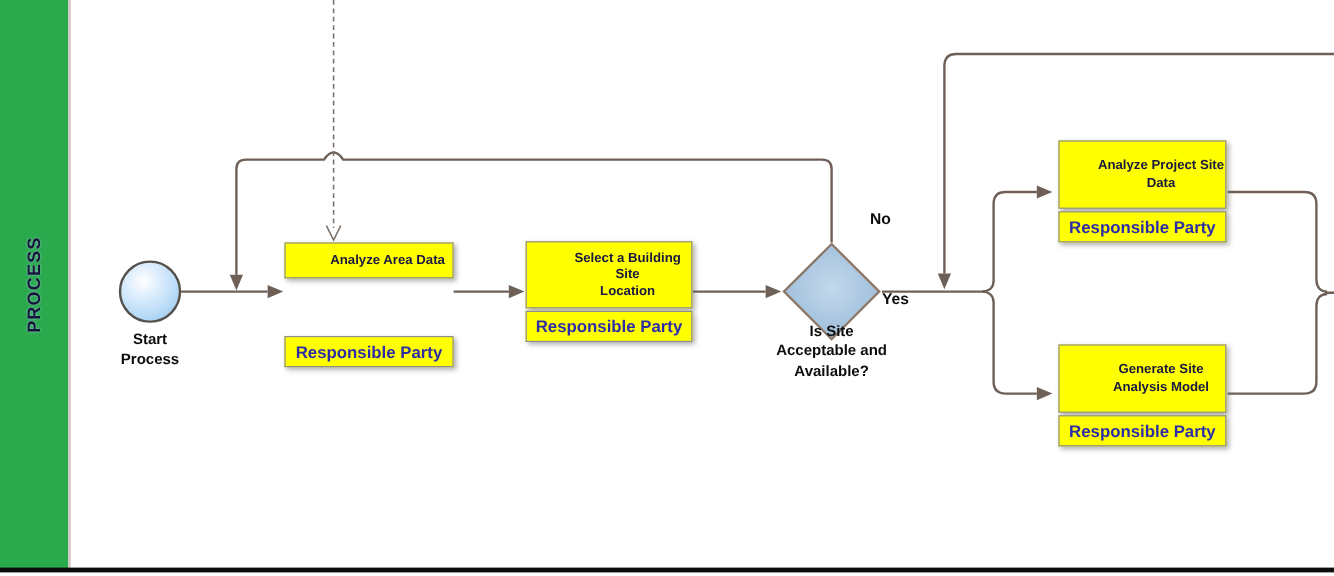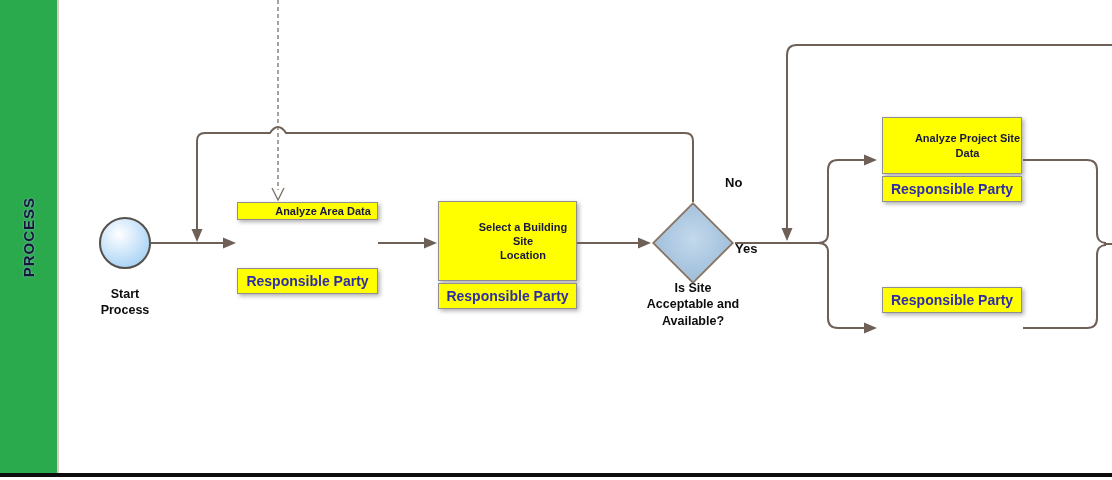--- a/index.html
+++ b/index.html
@@ -45,33 +45,33 @@
   }
 
   
   .start-node {
     position:absolute; left:99px; top:217px; width:52px; height:52px;
     border-radius:50%; border:2px solid #55504a;
     background:radial-gradient(circle at 38% 32%, #ffffff 0%, #d8ebfc 35%, #aad3f4 78%, #9cc8ef 100%);
     box-sizing:border-box;
   }
   .start-label {
-    position:absolute; left:85px; top:287px; width:80px; text-align:center;
+    position:absolute; left:85px; top:276px; width:80px; text-align:center;
     font-size:12.5px; font-weight:bold; color:#0d0d0d; white-space:pre-line; line-height:1.25;
   }
 
   
   .decision-diamond {
     position:absolute; left:664px; top:214px; width:58px; height:58px;
     transform:rotate(45deg);
     background:radial-gradient(circle at 45% 45%, #c3d9ec 0%, #a9c6e0 70%, #a2bfdb 100%);
     border:2px solid #87766a; box-sizing:border-box;
   }
   .decision-question {
-    position:absolute; left:623px; top:280px; width:140px; text-align:center;
+    position:absolute; left:623px; top:268px; width:140px; text-align:center;
     font-size:12.5px; font-weight:bold; color:#0d0d0d; white-space:pre-line; line-height:1.3;
   }
   .edge-label {
     position:absolute; font-size:13px; font-weight:bold; color:#0d0d0d;
   }
   .edge-label.no  { left:697px; top:175px;margin-left:28px; }
   .edge-label.yes { left:735px; top:223px;margin-top:18px; }
 </style>
 </head>
 <body>
@@ -123,38 +123,40 @@
     <g stroke="#7b6f66" stroke-width="1.3" fill="none">
       <path d="M278,0 V190" stroke-dasharray="4 3"></path>
       <path d="M272,188 L278,200 L284,188"></path>
     </g>
   </svg>
 
   <div class="start-node"></div>
   <div class="start-label">Start
 Process</div>
 
-  <div class="pbox" style="left:237px; top:202px; width:141px; height:92px;gap:48px;">
+  <div class="pbox" style="left:237px; top:202px; width:141px; height:104px;gap:48px;">
     <div class="cell title">Analyze Area Data</div>
     <div class="cell party">Responsible Party</div>
   </div>
 
-  <div class="pbox" style="left:438px; top:201px; width:139px; height:108px;">
+  <div class="pbox" style="left:438px; top:201px; width:139px; height:84px;">
     <div class="cell title">Select a Building Site
 Location</div>
     <div class="cell party">Responsible Party</div>
   </div>
 
   <div class="pbox" style="left:882px; top:117px; width:140px; height:85px;">
     <div class="cell title">Analyze Project Site
 Data</div>
     <div class="cell party">Responsible Party</div>
   </div>
 
   <div class="pbox" style="left:882px; top:287px; width:140px; height:85px;">
+    <div class="cell title">Generate Site
+Analysis Model</div>
     <div class="cell party">Responsible Party</div>
   </div>
 
   <div class="decision-diamond"></div>
   <div class="decision-question">Is Site
 Acceptable and
 Available?</div>
   <div class="edge-label no">No</div>
   <div class="edge-label yes">Yes</div>
 

